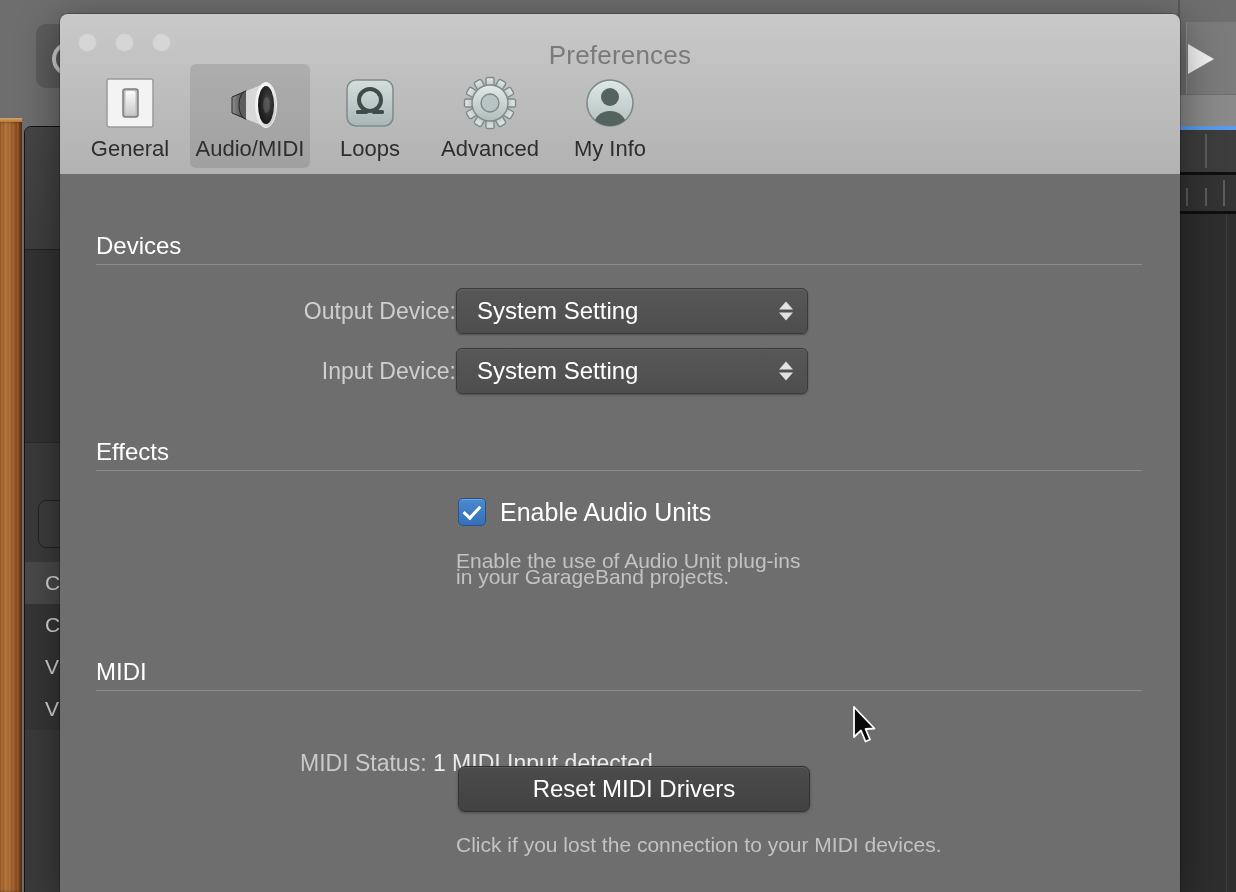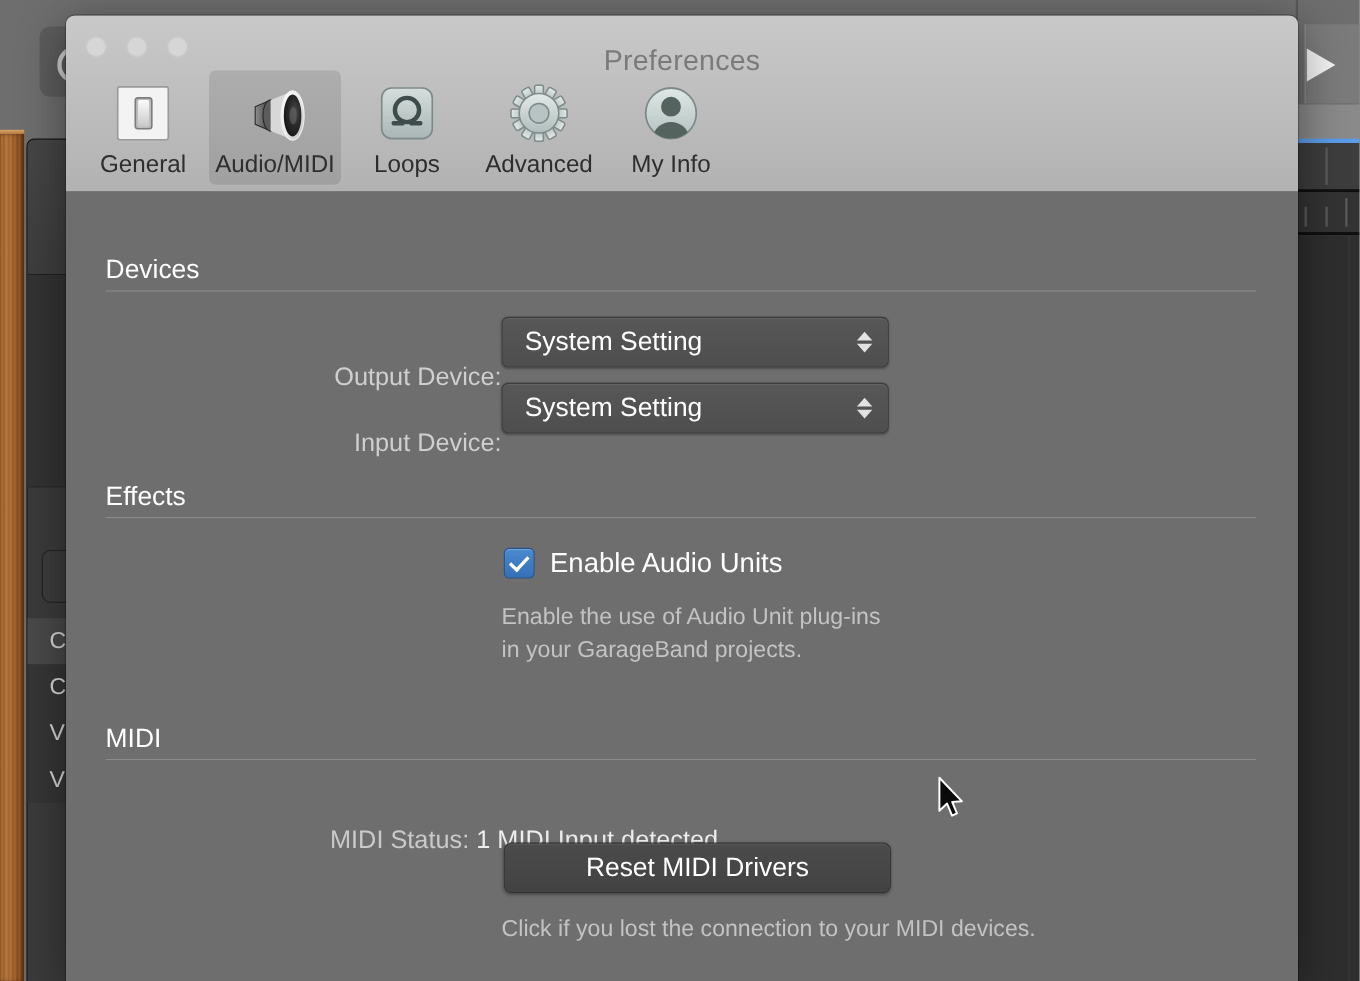--- a/index.html
+++ b/index.html
@@ -266,21 +266,20 @@
     height: 1px;
     background: #8b8b8b;
   }
 
   .field-label {
     position: absolute;
     font-size: 23px;
     color: #cfcfcf;
     text-align: right;
     line-height: 1;
-    margin-top: 31px;
   }
 
   .popup {
     position: absolute;
     height: 44px;
     background: linear-gradient(180deg, #575757, #4e4e4e);
     border: 1px solid #3a3a3a;
     border-radius: 6px;
     box-shadow: 0 1px 1px rgba(255,255,255,0.08) inset, 0 1px 2px rgba(0,0,0,0.3);
     display: flex;
@@ -588,21 +587,21 @@
 
       <div class="section-title" style="left:36px; top:266px;">Effects</div>
       <div class="section-rule" style="left:36px; top:296px; width:1046px;"></div>
 
       <div class="checkrow" style="left:398px; top:324px;">
         <span class="checkbox"></span>
         <span class="check-label">Enable Audio Units</span>
       </div>
 
       <div class="help-text" style="left:396px; top:372px;">Enable the use of Audio Unit plug-ins</div>
-      <div class="help-text" style="left:396px; top:402px;">in your GarageBand projects.</div>
+      <div class="help-text" style="left:396px; top:388px;">in your GarageBand projects.</div>
 
       <div class="section-title" style="left:36px; top:486px;">MIDI</div>
       <div class="section-rule" style="left:36px; top:516px; width:1046px;"></div>
 
       <div class="status-line" style="left:240px; top:550px;">
         <span class="lbl">MIDI Status:</span>
         <span class="val">1 MIDI Input detected</span>
       </div>
 
       <div class="push-btn" style="left:398px; top:592px; width:350px;">Reset MIDI Drivers</div>

